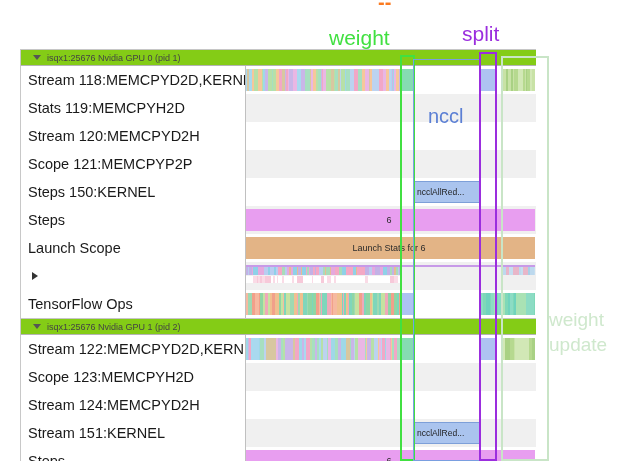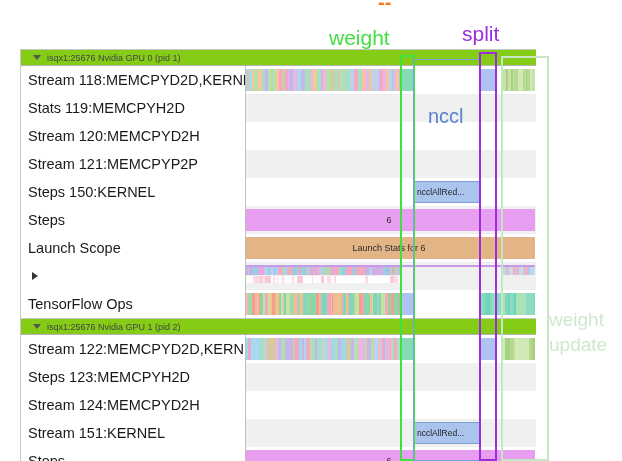--- a/index.html
+++ b/index.html
@@ -268,21 +268,21 @@
         <div class="track"></div>
       </div>
       <div class="row">
         <div class="row-label">
           <span>Stream 120:MEMCPYD2H</span>
         </div>
         <div class="track"></div>
       </div>
       <div class="row alt">
         <div class="row-label">
-          <span>Stream 121:MEMCPYP2P</span>
+          <span>Scope 121:MEMCPYP2P</span>
         </div>
         <div class="track"></div>
       </div>
       <div class="row">
         <div class="row-label">
           <span>Steps 150:KERNEL</span>
         </div>
         <div class="track">
           <div class="band nccl-chip tall" style="left:167px;width:67px;">
             <span>ncclAllRed...</span>
@@ -653,21 +653,21 @@
               <div class="band" style="left:23px;width:4px;background:#d2e8b6;top:3px;height:22px;"></div>
               <div class="band" style="left:27px;width:1px;background:#d2e8b6;top:3px;height:22px;"></div>
               <div class="band" style="left:28px;width:3px;background:#b6d98f;top:3px;height:22px;"></div>
               <div class="band" style="left:31px;width:3px;background:#a9d184;top:3px;height:22px;"></div>
             </div>
           </div>
         </div>
       </div>
       <div class="row alt">
         <div class="row-label">
-          <span>Steps 123:MEMCPYH2D</span>
+          <span>Scope 123:MEMCPYH2D</span>
         </div>
         <div class="track"></div>
       </div>
       <div class="row">
         <div class="row-label">
           <span>Stream 124:MEMCPYD2H</span>
         </div>
         <div class="track"></div>
       </div>
       <div class="row alt">

